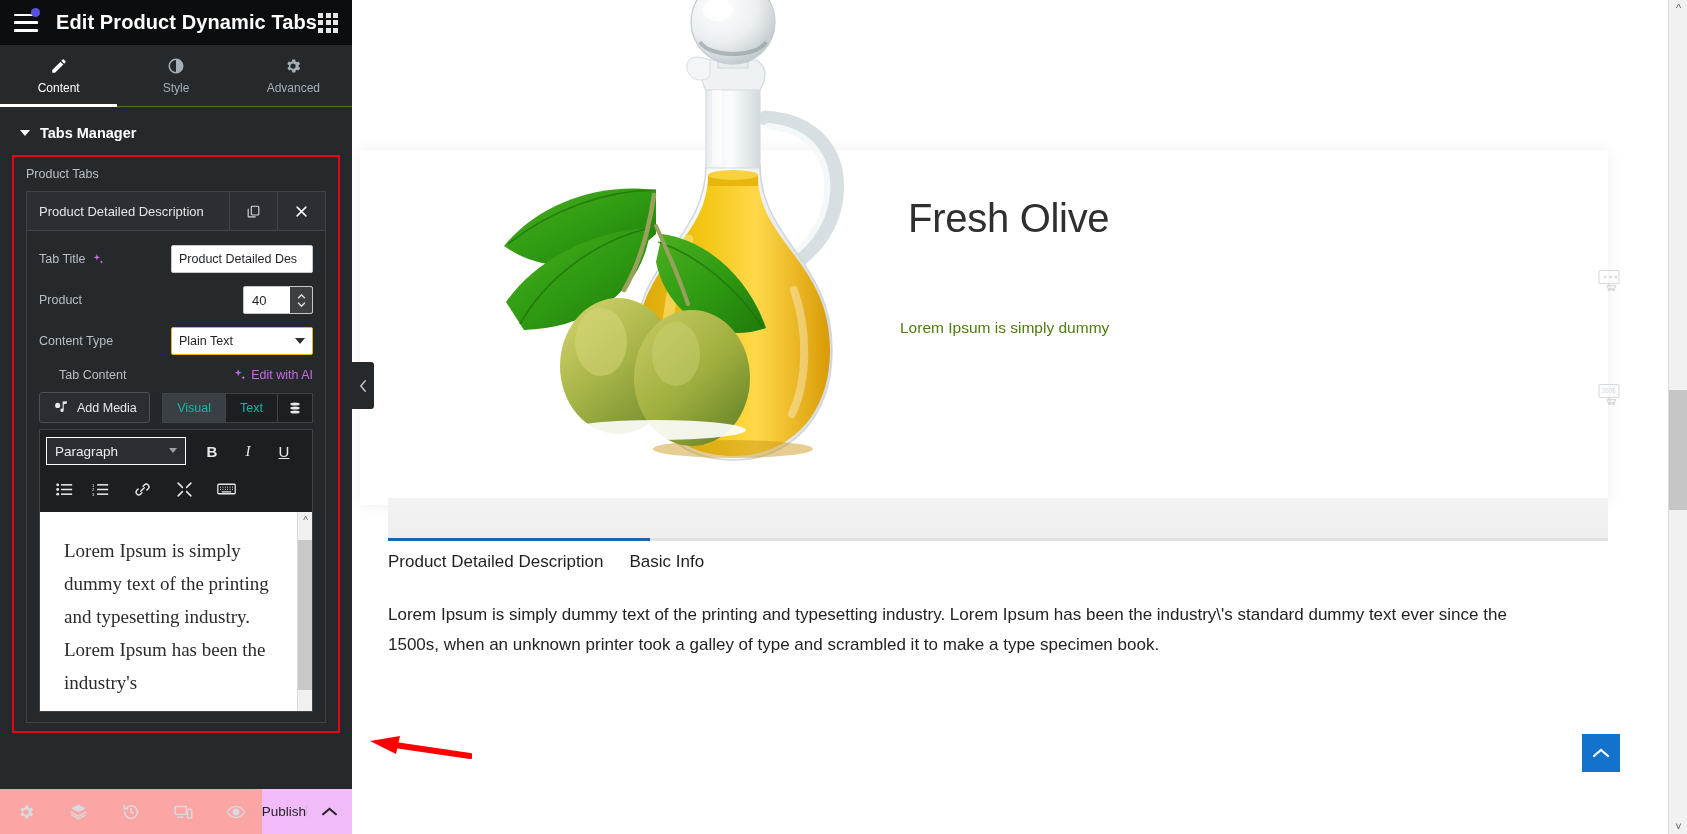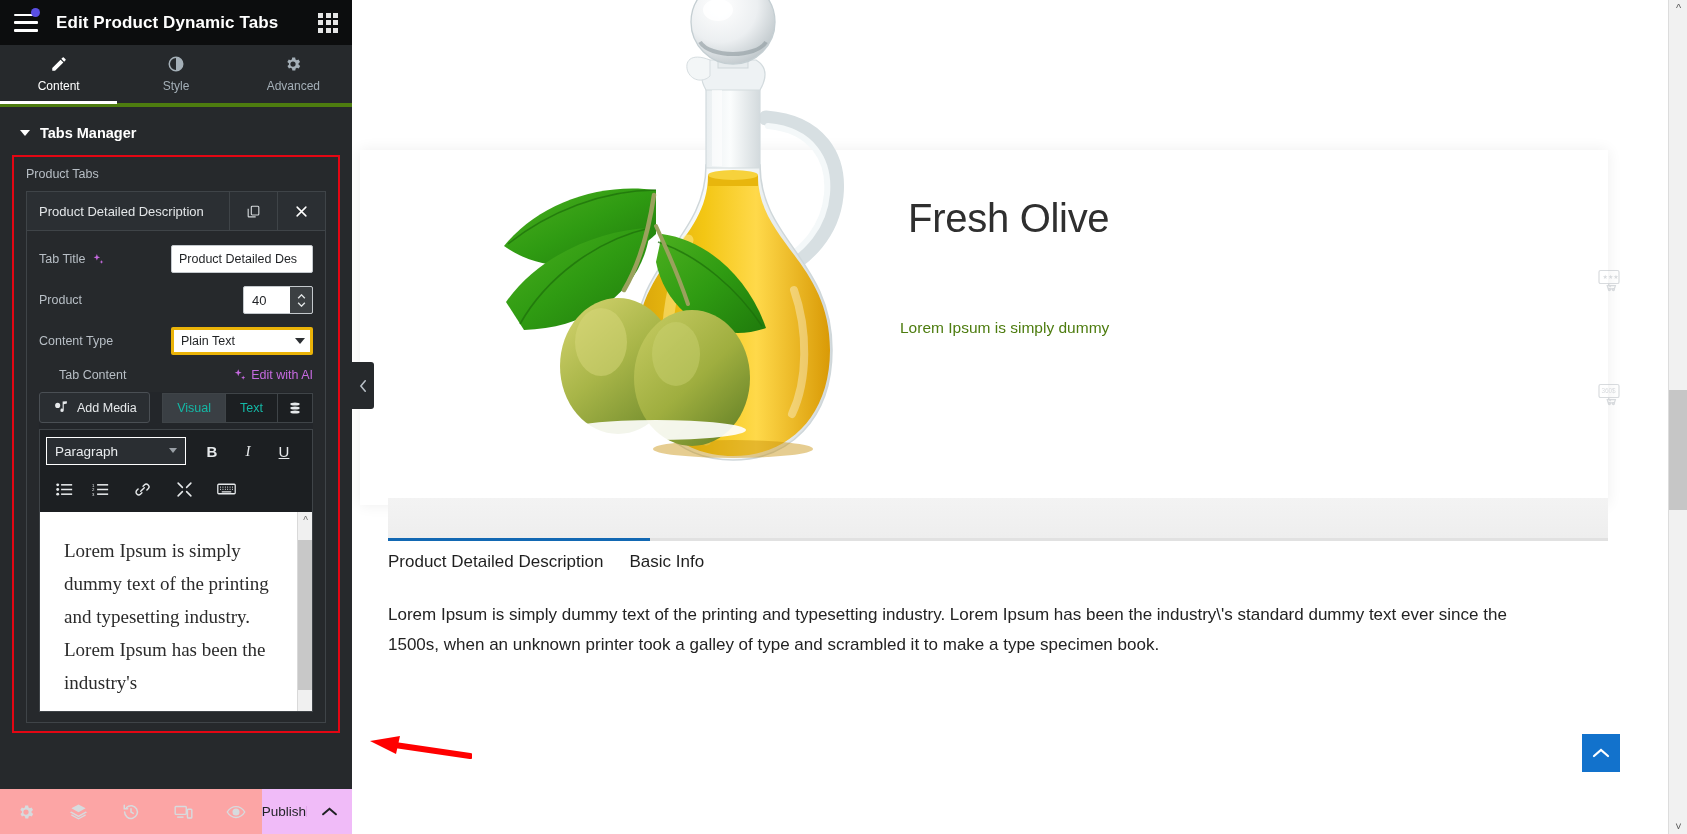--- a/index.html
+++ b/index.html
@@ -27,25 +27,25 @@
     background: #0c0d0e;
     display: flex;
     align-items: center;
     padding: 0 14px;
     flex: 0 0 45px;
     position: relative;
   }
   .hamburger { width: 24px; height: 18px; display:flex; flex-direction:column; justify-content:space-between; cursor:pointer; position:relative; margin-right: 18px;}
   .hamburger span { display:block; height:2.6px; background:#fff; border-radius:1px; }
   .ham-dot { position:absolute; width:9px; height:9px; border-radius:50%; background:#5a4fe3; top:-6px; right:-2px; }
-  .panel-title { color:#ffffff; font-size:17px; font-weight:bold; letter-spacing:.1px; flex:1; }
+  .panel-title { color:#ffffff; font-size:20px; font-weight:bold; letter-spacing:.1px; flex:1; }
   .grid-icon { display:grid; grid-template-columns: repeat(3, 5px); grid-template-rows: repeat(3, 5px); gap:2.5px; cursor:pointer; }
   .grid-icon i { background:#e6e6e6; display:block; width:5px; height:5px; }
 
-  .panel-tabs { height: 62px; background:#26292c; display:flex; border-bottom:4px solid #4d7c0f; flex:0 0 62px; }
+  .panel-tabs { height: 62px; background:#26292c; display:flex; border-bottom:1px solid #4d7c0f; flex:0 0 62px; }
   .ptab { flex:1; display:flex; flex-direction:column; align-items:center; justify-content:center; gap:6px; color:#a4afb7; font-size:12px; cursor:pointer; position:relative; }
   .ptab.active { color:#ffffff; }
   .ptab.active:after { content:""; position:absolute; bottom:-1px; left:0; right:0; height:3px; background:#ffffff; }
   .ptab svg { display:block; }
 
   .panel-body { flex:1; overflow:hidden; position:relative; }
 
   .section-head { padding: 18px 20px 14px 20px; display:flex; align-items:center; gap:10px; color:#fff; font-size:14.5px; font-weight:bold; }
   .caret-down { width:0;height:0;border-left:5px solid transparent;border-right:5px solid transparent;border-top:6px solid #fff; }
 
@@ -59,21 +59,21 @@
 
   .repeater-fields { border:1px solid #3f4448; border-top:none; background:#26292c; padding: 14px 12px 10px 12px; }
 
   .frow { display:flex; align-items:center; margin-bottom:13px; }
   .frow .lbl { flex:1; color:#b8bfc6; font-size:12.5px; display:flex; align-items:center; gap:6px; }
   .txt-input { width:142px; height:28px; background:#ffffff; border:1px solid #c4c9cd; color:#1f2124; font-size:12.5px; padding:0 7px; border-radius:2px; }
   .num-wrap { display:flex; align-items:center; width:70px; height:28px; background:#ffffff; border:1px solid #c4c9cd; border-radius:2px; overflow:hidden; }
   .num-wrap input { flex:1; border:none; outline:none; height:100%; background:transparent; font-size:13px; color:#1f2124; padding-left:8px; width:100%; font-family:"Liberation Sans", sans-serif; }
   .num-spin { width:22px; height:100%; background:#3c4043; display:flex; flex-direction:column; align-items:center; justify-content:center; gap:3px; cursor:pointer; }
   .sel-wrap { position:relative; width:142px; }
-  .sel-wrap select { width:100%; height:28px; background:#ffffff; border:3px solid #eab308; color:#1f2124; font-size:12.5px; padding:0 22px 0 7px; border-radius:2px; -webkit-appearance:none; appearance:none; font-family:"Liberation Sans", sans-serif; }
+  .sel-wrap select { width:100%; height:28px; background:#ffffff; border:1px solid #eab308; color:#1f2124; font-size:12.5px; padding:0 22px 0 7px; border-radius:2px; -webkit-appearance:none; appearance:none; font-family:"Liberation Sans", sans-serif; }
   .sel-arrow { position:absolute; right:8px; top:11px; width:0;height:0;border-left:5px solid transparent;border-right:5px solid transparent;border-top:6px solid #2c2f33; pointer-events:none; }
 
   .tabcontent-head { display:flex; align-items:center; justify-content:space-between; margin-bottom:10px;margin-left:20px; }
   .ai-link { color:#c66ae0; font-size:12.5px; display:flex; align-items:center; gap:4px; cursor:pointer; }
 
   
   .wp-editor { background:#23262a; }
   .wp-top { display:flex; align-items:center; justify-content:space-between; padding-bottom:6px; }
   .add-media { display:flex; align-items:center; gap:8px; border:1px solid #4a4f54; border-radius:3px; padding:6px 12px; color:#e6e9eb; font-size:12.5px; cursor:pointer; background:#2a2e32; }
   .vt-group { display:flex; align-items:stretch; }

